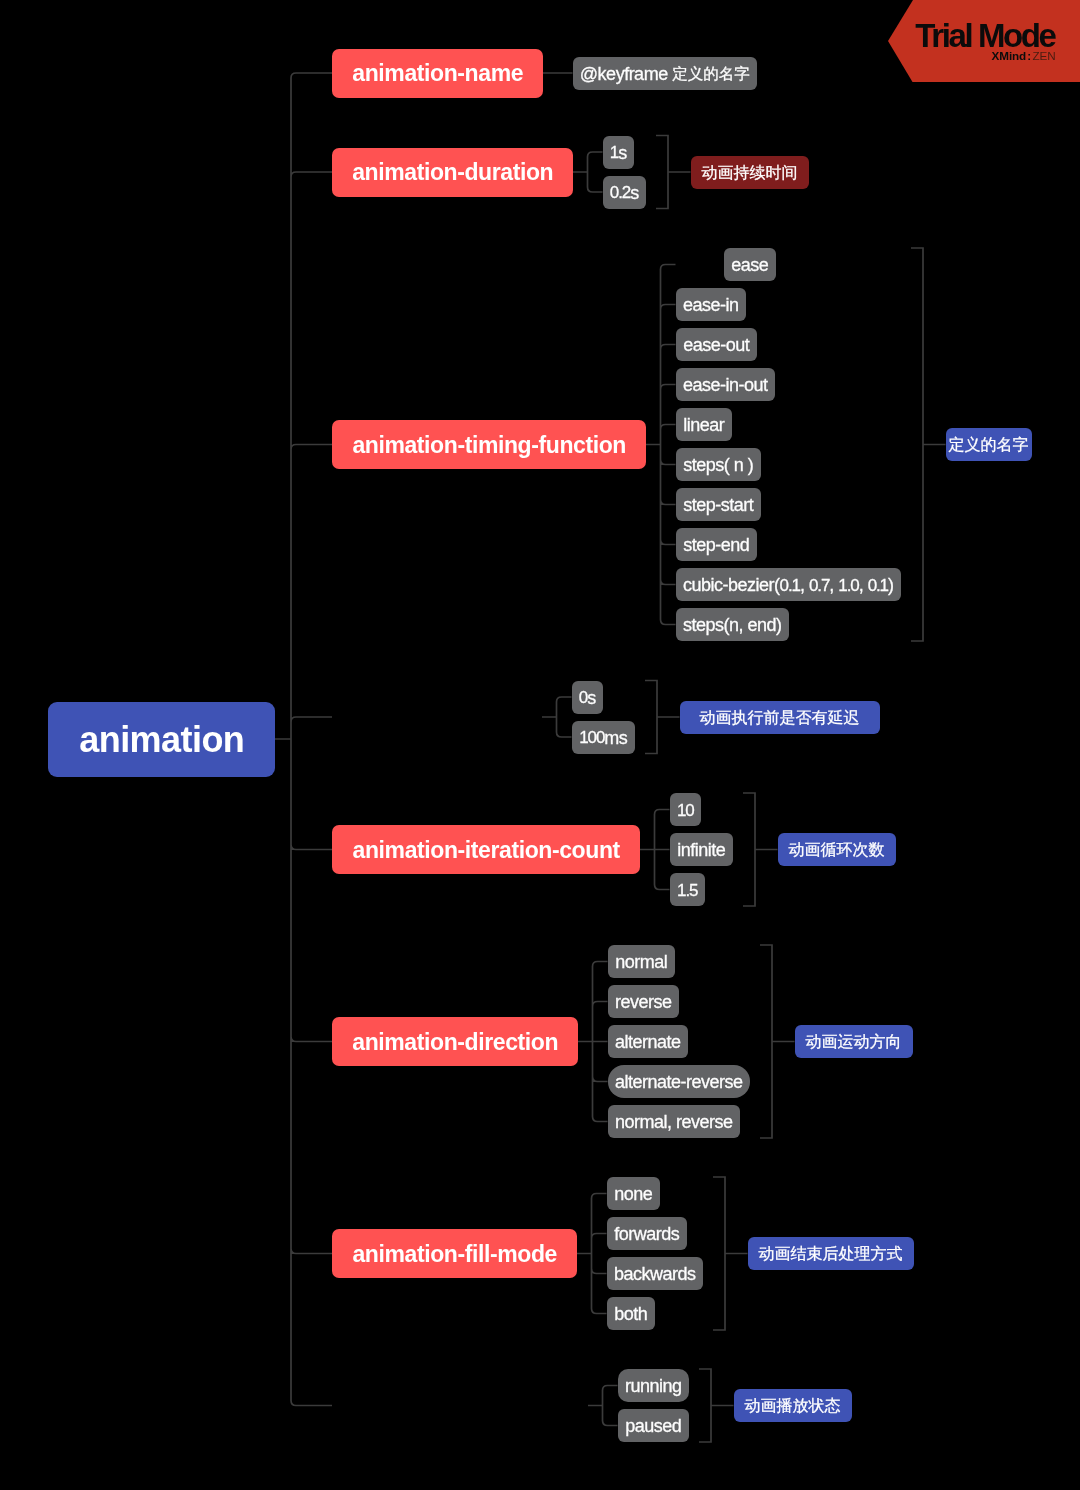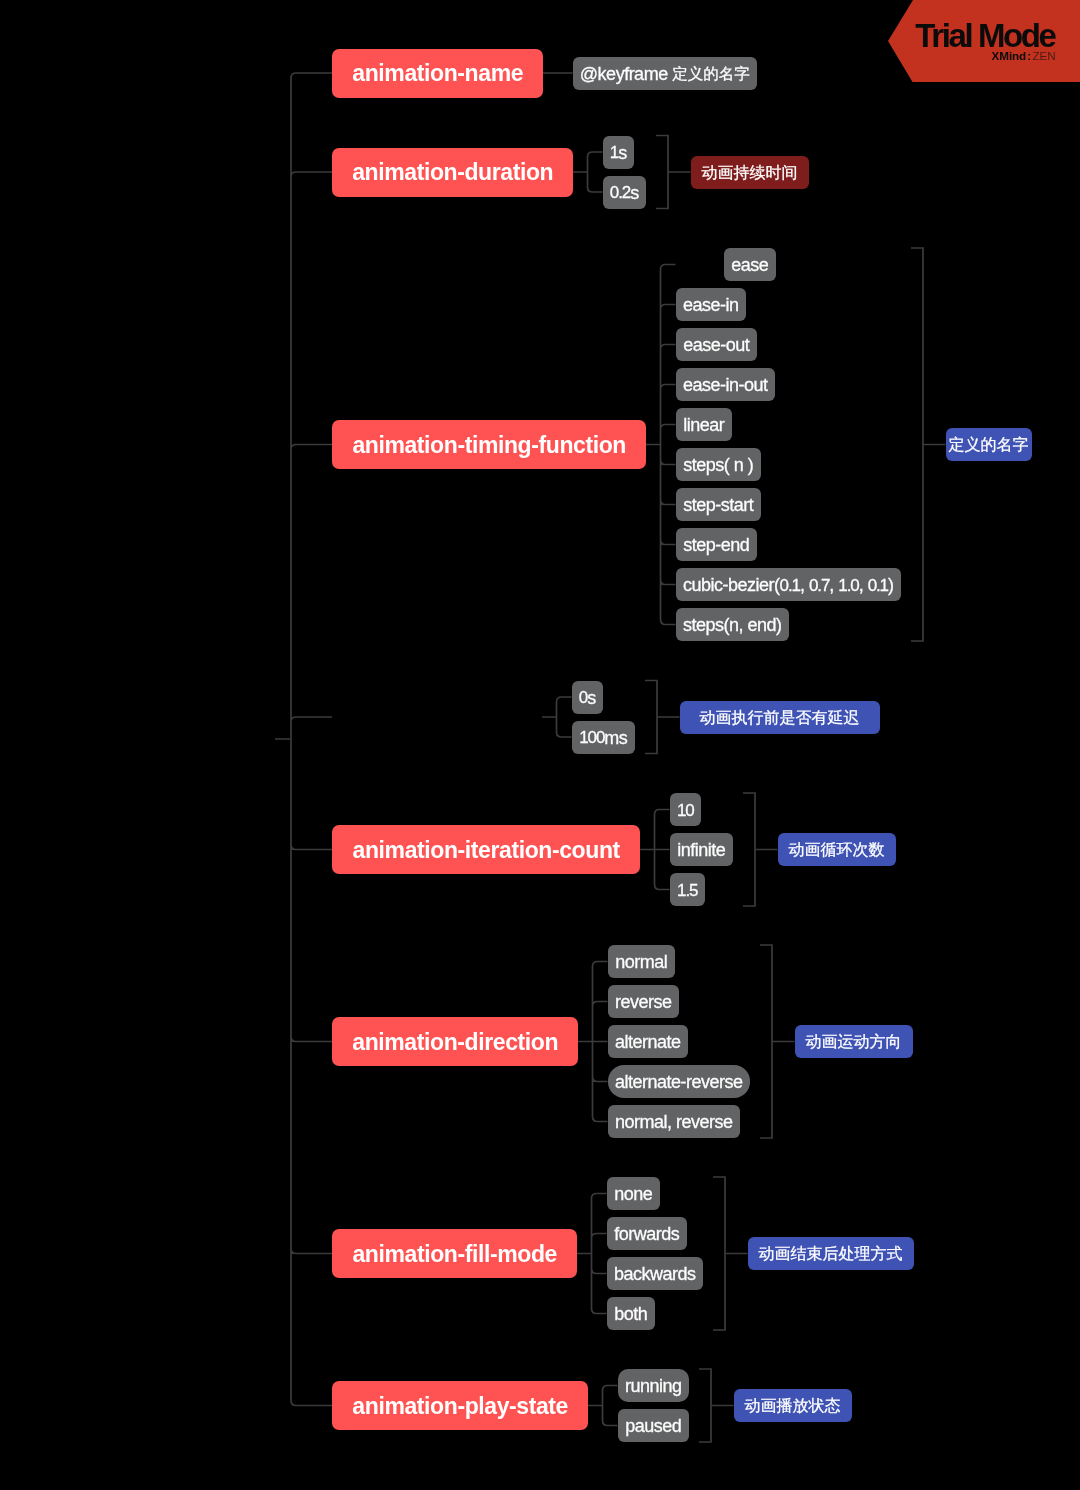--- a/index.html
+++ b/index.html
@@ -42,20 +42,21 @@
   .trial-sub span{font-weight:normal;color:#4a1c11;letter-spacing:-0.1px;}
 </style>
 </head>
 <body style="background: rgb(0, 0, 0);">
 
 <div id="canvas">
   <svg id="links" viewBox="0 0 1080 1490" width="1080" height="1490">
       <path d="M275 739 H291 M291 739 V78 Q291 73 296 73 H332 M557.5 73 H572.5 M543 73 H572.5 M291 739 V177 Q291 172 296 172 H332 M587.5 172 V157 Q587.5 152 592.5 152 H602.5 M587.5 172 V187 Q587.5 192 592.5 192 H602.5 M573 172 H587.5 M656 135.5 H668 V208.5 H656 M668 172 H690.5 M291 739 V449.5 Q291 444.5 296 444.5 H332 M660.5 444.5 V269.5 Q660.5 264.5 665.5 264.5 H675.5 M660.5 444.5 V309.5 Q660.5 304.5 665.5 304.5 H675.5 M660.5 444.5 V349.5 Q660.5 344.5 665.5 344.5 H675.5 M660.5 444.5 V389.5 Q660.5 384.5 665.5 384.5 H675.5 M660.5 444.5 V429.5 Q660.5 424.5 665.5 424.5 H675.5 M660.5 444.5 V459.5 Q660.5 464.5 665.5 464.5 H675.5 M660.5 444.5 V499.5 Q660.5 504.5 665.5 504.5 H675.5 M660.5 444.5 V539.5 Q660.5 544.5 665.5 544.5 H675.5 M660.5 444.5 V579.5 Q660.5 584.5 665.5 584.5 H675.5 M660.5 444.5 V619.5 Q660.5 624.5 665.5 624.5 H675.5 M646 444.5 H660.5 M911 248 H923 V641 H911 M923 444.5 H945.5 M291 739 V722 Q291 717 296 717 H332 M556.5 717 V702 Q556.5 697 561.5 697 H571.5 M556.5 717 V732 Q556.5 737 561.5 737 H571.5 M542 717 H556.5 M645 680.5 H657 V753.5 H645 M657 717 H679.5 M291 739 V844.5 Q291 849.5 296 849.5 H332 M654.5 849.5 V814.5 Q654.5 809.5 659.5 809.5 H669.5 M654.5 849.5 H669.5 M654.5 849.5 V884.5 Q654.5 889.5 659.5 889.5 H669.5 M640 849.5 H654.5 M743 793 H755 V906 H743 M755 849.5 H777.5 M291 739 V1036.5 Q291 1041.5 296 1041.5 H332 M592.5 1041.5 V966.5 Q592.5 961.5 597.5 961.5 H607.5 M592.5 1041.5 V1006.5 Q592.5 1001.5 597.5 1001.5 H607.5 M592.5 1041.5 H607.5 M592.5 1041.5 V1076.5 Q592.5 1081.5 597.5 1081.5 H607.5 M592.5 1041.5 V1116.5 Q592.5 1121.5 597.5 1121.5 H607.5 M578 1041.5 H592.5 M760 945 H772 V1138 H760 M772 1041.5 H794.5 M291 739 V1248.5 Q291 1253.5 296 1253.5 H332 M591.5 1253.5 V1198.5 Q591.5 1193.5 596.5 1193.5 H606.5 M591.5 1253.5 V1238.5 Q591.5 1233.5 596.5 1233.5 H606.5 M591.5 1253.5 V1268.5 Q591.5 1273.5 596.5 1273.5 H606.5 M591.5 1253.5 V1308.5 Q591.5 1313.5 596.5 1313.5 H606.5 M577 1253.5 H591.5 M713 1177 H725 V1330 H713 M725 1253.5 H747.5 M291 739 V1400.5 Q291 1405.5 296 1405.5 H332 M602.5 1405.5 V1390.5 Q602.5 1385.5 607.5 1385.5 H617.5 M602.5 1405.5 V1420.5 Q602.5 1425.5 607.5 1425.5 H617.5 M588 1405.5 H602.5 M699 1369 H711 V1442 H699 M711 1405.5 H733.5" fill="none" stroke="#3b3b3b" stroke-width="1.7"></path>
     </svg>
   <div id="nodes">
+      <div class="node root" style="left: 48px; top: 701.5px; width: 227px; height: 75px; background: rgb(63, 83, 181);">animation</div>
       <div class="node branch" style="left: 332px; top: 48.5px; width: 211px; height: 49px; background: rgb(255, 82, 82);">animation-name</div>
       <div class="node leaf" style="left: 572.5px; top: 56.5px; width: 184px; height: 33px; background: rgb(98, 99, 101);">@keyframe <span class="cjk">定义的名字</span></div>
       <div class="node branch" style="left: 332px; top: 147.5px; width: 241px; height: 49px; background: rgb(255, 82, 82);">animation-duration</div>
       <div class="node leaf" style="left: 602.5px; top: 135.5px; width: 31px; height: 33px; background: rgb(98, 99, 101);"><span class="num">1</span>s</div>
       <div class="node leaf" style="left: 602.5px; top: 175.5px; width: 43px; height: 33px; background: rgb(98, 99, 101);"><span class="num">0.2</span>s</div>
       <div class="node summary" style="left: 690.5px; top: 155.5px; width: 118px; height: 33px; background: #7f1d1d;"><span class="cjk">动画持续时间</span></div>
       <div class="node branch" style="left: 332px; top: 420px; width: 314px; height: 49px; background: rgb(255, 82, 82);">animation-timing-function</div>
       <div class="node leaf" style="left: 675.5px; top: 248px; width: 52px; height: 33px; background: rgb(98, 99, 101); margin-left: 48px;">ease</div>
       <div class="node leaf" style="left: 675.5px; top: 288px; width: 70px; height: 33px; background: rgb(98, 99, 101);">ease-in</div>
       <div class="node leaf" style="left: 675.5px; top: 328px; width: 81px; height: 33px; background: rgb(98, 99, 101);">ease-out</div>
@@ -81,21 +82,20 @@
       <div class="node leaf" style="left: 607.5px; top: 1025px; width: 80px; height: 33px; background: rgb(98, 99, 101);">alternate</div>
       <div class="node leaf" style="left: 607.5px; top: 1065px; width: 142px; height: 33px; background: rgb(98, 99, 101); border-radius: 16px;">alternate-reverse</div>
       <div class="node leaf" style="left: 607.5px; top: 1105px; width: 132px; height: 33px; background: rgb(98, 99, 101);">normal, reverse</div>
       <div class="node summary" style="left: 794.5px; top: 1025px; width: 118px; height: 33px; background: rgb(63, 83, 181);"><span class="cjk">动画运动方向</span></div>
       <div class="node branch" style="left: 332px; top: 1229px; width: 245px; height: 49px; background: rgb(255, 82, 82);">animation-fill-mode</div>
       <div class="node leaf" style="left: 606.5px; top: 1177px; width: 53px; height: 33px; background: rgb(98, 99, 101);">none</div>
       <div class="node leaf" style="left: 606.5px; top: 1217px; width: 80px; height: 33px; background: rgb(98, 99, 101);">forwards</div>
       <div class="node leaf" style="left: 606.5px; top: 1257px; width: 96px; height: 33px; background: rgb(98, 99, 101);">backwards</div>
       <div class="node leaf" style="left: 606.5px; top: 1297px; width: 48px; height: 33px; background: rgb(98, 99, 101);">both</div>
       <div class="node summary" style="left: 747.5px; top: 1237px; width: 166px; height: 33px; background: rgb(63, 83, 181);"><span class="cjk">动画结束后处理方式</span></div>
-      <div class="node branch" style="left: 332px; top: 1381px; width: 256px; height: 49px; background: rgb(255, 82, 82);">animation-play-state</div>
       <div class="node leaf" style="left: 617.5px; top: 1369px; width: 71px; height: 33px; background: rgb(98, 99, 101); border-radius: 10px;">running</div>
       <div class="node leaf" style="left: 617.5px; top: 1409px; width: 71px; height: 33px; background: rgb(98, 99, 101);">paused</div>
       <div class="node summary" style="left: 733.5px; top: 1389px; width: 118px; height: 33px; background: rgb(63, 83, 181);"><span class="cjk">动画播放状态</span></div>
     </div>
   <div id="trialbadge">
     <svg class="tm" viewBox="0 0 192 82">
       <path id="badge-path" d="M25 0 H192 V82 H24.5 L0 41 Z" fill="#c3311f"></path>
     </svg>
     <div class="trial-title">Trial Mode</div>
     <div class="trial-sub"><b>XMind</b><i>:</i><span>ZEN</span></div>

